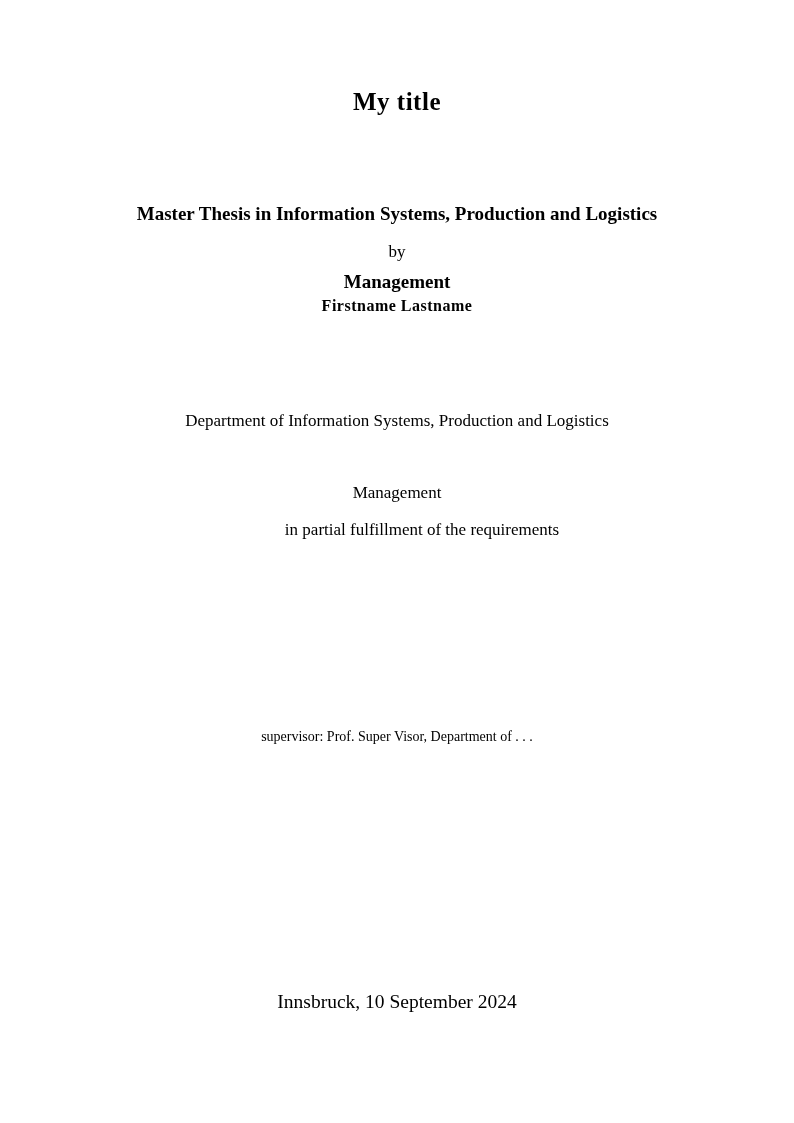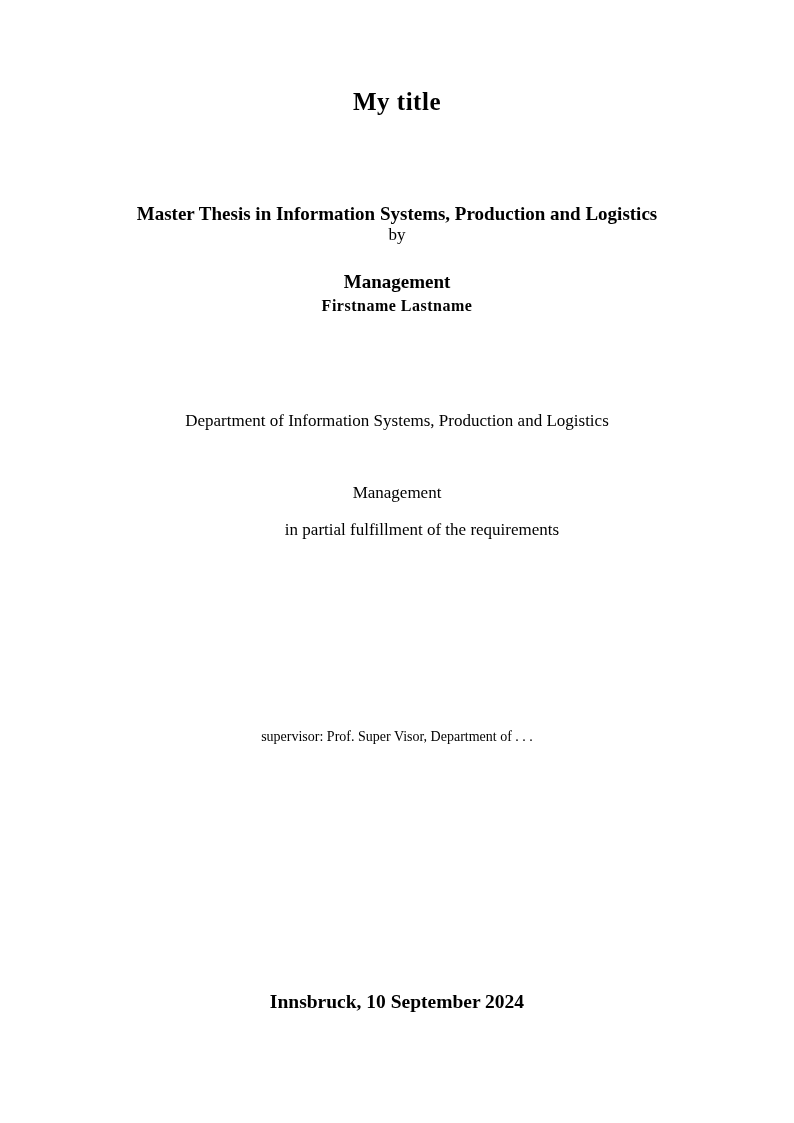--- a/index.html
+++ b/index.html
@@ -33,21 +33,21 @@
     line-height: 32px;
     letter-spacing: 0.5px;
   }
   .subtitle {
     top: 158px;
     font-size: 19px;
     font-weight: bold;
     line-height: 22.5px;
   }
   .byline {
-    top: 223px;
+    top: 240px;
     font-size: 17px;
     line-height: 24px;
   }
   .author {
     top: 290px;
     font-size: 16px;
     font-weight: bold;
     line-height: 32px;
     letter-spacing: 0.5px;
   }
@@ -63,21 +63,21 @@
     margin-left: 25px;
   }
   .supervisor {
     top: 725px;
     font-size: 14px;
     line-height: 24px;
   }
   .dateline {
     top: 990px;
     font-size: 19.5px;
-    font-weight: bold;
+    font-weight: normal;
     line-height: 24px;
   }
 </style>
 </head>
 <body>
 
 <div class="page">
 
   <div class="block title">My title</div>
 

